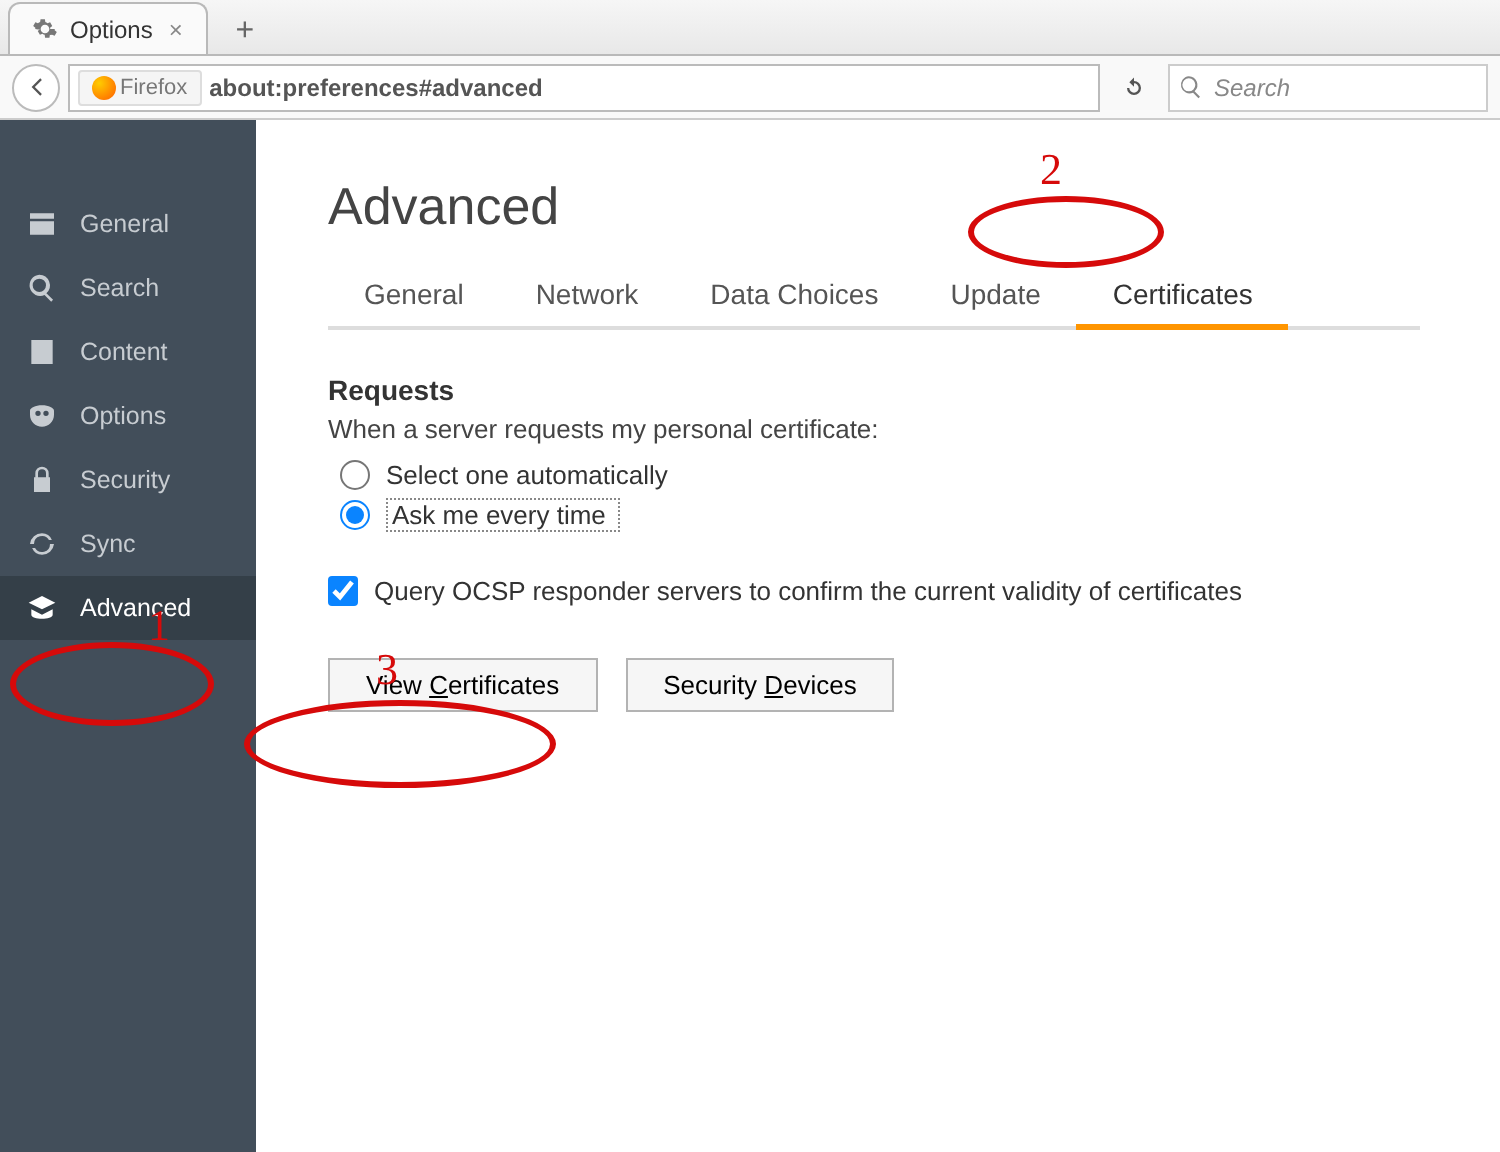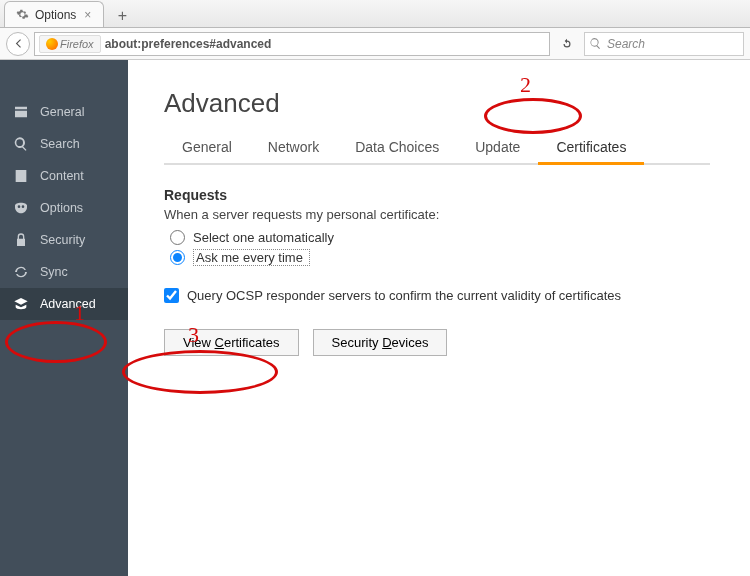--- a/index.html
+++ b/index.html
@@ -9,21 +9,21 @@
   .tabstrip { height: 28px; background: linear-gradient(#f6f6f6,#e8e8e8); border-bottom: 1px solid #b9b9b9; display:flex; align-items:flex-end; padding-left:4px; position:relative; }
   .tab { display:flex; align-items:center; gap:6px; height:26px; padding:0 10px; background:#fafafa; border:1px solid #b9b9b9; border-top-left-radius:6px; border-top-right-radius:6px; border-bottom:none; font-size:12px; margin-right:2px; }
   .tab .favicon { width:14px; height:14px; display:flex; align-items:center; justify-content:center; color:#666; }
   .tab .close { color:#888; font-size:12px; cursor:pointer; padding:0 2px; }
   .newtab { width:24px; height:22px; display:flex; align-items:center; justify-content:center; color:#666; font-size:16px; cursor:pointer; margin-left:4px; }
 
   
   .navbar { height:32px; background:#f9f9f9; border-bottom:1px solid #ccc; display:flex; align-items:center; padding:0 6px; gap:4px; }
   .back-btn { width:24px; height:24px; border:1px solid #bbb; border-radius:50%; display:flex; align-items:center; justify-content:center; background:#fff; cursor:pointer; }
   .urlbar { flex:1; height:24px; border:1px solid #bbb; background:#fff; display:flex; align-items:center; padding:0 4px; gap:4px; font-size:12px; }
-  .urlbar .identity { display:flex; align-items:center; gap:2px; padding:2px 6px; border:1px solid #ddd; border-radius:2px; background:#f5f5f5;font-style:italic; }
+  .urlbar .identity { display:flex; align-items:center; gap:2px; padding:2px 6px; border:1px solid #ddd; border-radius:2px; background:#f5f5f5; }
   .urlbar .identity .fxicon { width:12px; height:12px; border-radius:50%; background:radial-gradient(circle at 30% 30%, #ffcc00 0%, #ff9500 50%, #ff5e00 100%); display:inline-block; }
   .urlbar .addr { color:#555;font-weight:bold; }
   .reload-btn, .search-icon { width:26px; height:24px; display:flex; align-items:center; justify-content:center; color:#555; cursor:pointer; }
   .searchbox { width:160px; height:24px; border:1px solid #ccc; background:#fff; display:flex; align-items:center; padding:0 4px; gap:4px; font-size:12px; color:#888; font-style:italic; }
   .searchbox .mag { color:#888; width:14px; height:14px; }
 
   
   .content { display:flex; height:calc(576px - 28px - 32px); }
   .sidebar { width:128px; background:#424e5a; color:#c7ccd1; display:flex; flex-direction:column; padding-top:36px; }
   .side-item { display:flex; align-items:center; gap:10px; height:32px; padding-left:12px; cursor:pointer; font-size:12.5px; }

